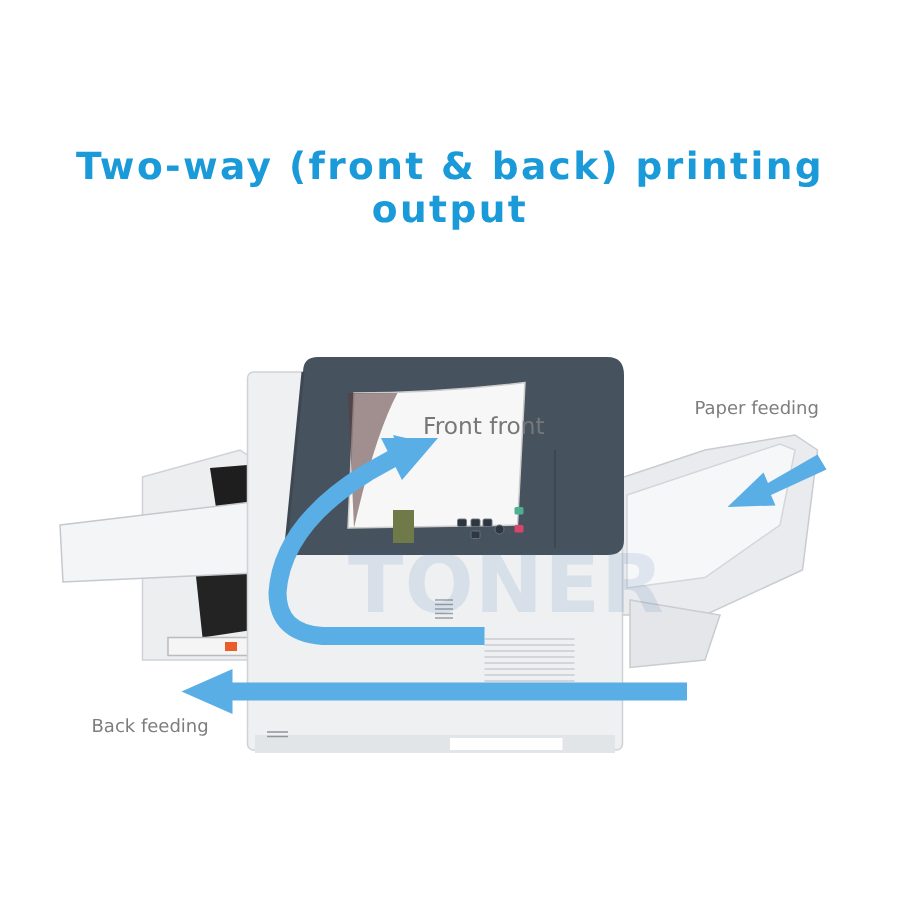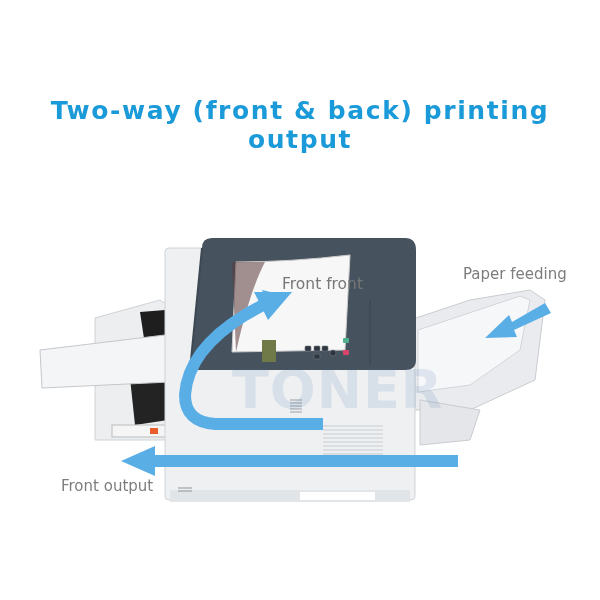--- a/index.html
+++ b/index.html
@@ -1,18 +1,18 @@
 <!DOCTYPE html>
 <html><head>
 <meta charset="utf-8">
 <style>
   html, body { margin:0; padding:0; background:#ffffff; }
   body { width:600px; height:600px; position:relative; overflow:hidden; font-family:"DejaVu Sans", sans-serif; }
   .title { position:absolute; left:0; top:96px; width:600px; text-align:center; color:#1a9ad8; font-size:25px; font-weight:bold; letter-spacing:1.6px; }
-  .label { position:absolute; color:#7d7d7d; font-size:15px; }
+  .label { position:absolute; color:#7d7d7d; font-size:12px; }
   .lbl-front { left:282px; top:275px; font-size:15.5px; color:#777; }
   .lbl-feed { left:463px; top:265px; }
   .lbl-back { left:61px; top:477px; }
   svg.scene { position:absolute; left:0; top:0; }
   .wm { position:absolute; left:232px; top:358px; font-size:54px; font-weight:bold; color:rgba(60,110,170,0.13); letter-spacing:1px; }
 </style>
 </head>
 <body>
 
 <div class="title">Two-way (front &amp; back) printing output</div>
@@ -90,13 +90,13 @@
   <g>
     <rect x="150" y="455" width="308" height="12" fill="#5aaee6"></rect>
     <polygon points="121,461 155,446 155,476" fill="#5aaee6"></polygon>
   </g>
 </svg>
 
 <div class="wm">TONER</div>
 
 <div class="label lbl-front">Front front</div>
 <div class="label lbl-feed">Paper feeding</div>
-<div class="label lbl-back">Front output</div>
+<div class="label lbl-back">Back feeding</div>
 
 </body></html>

